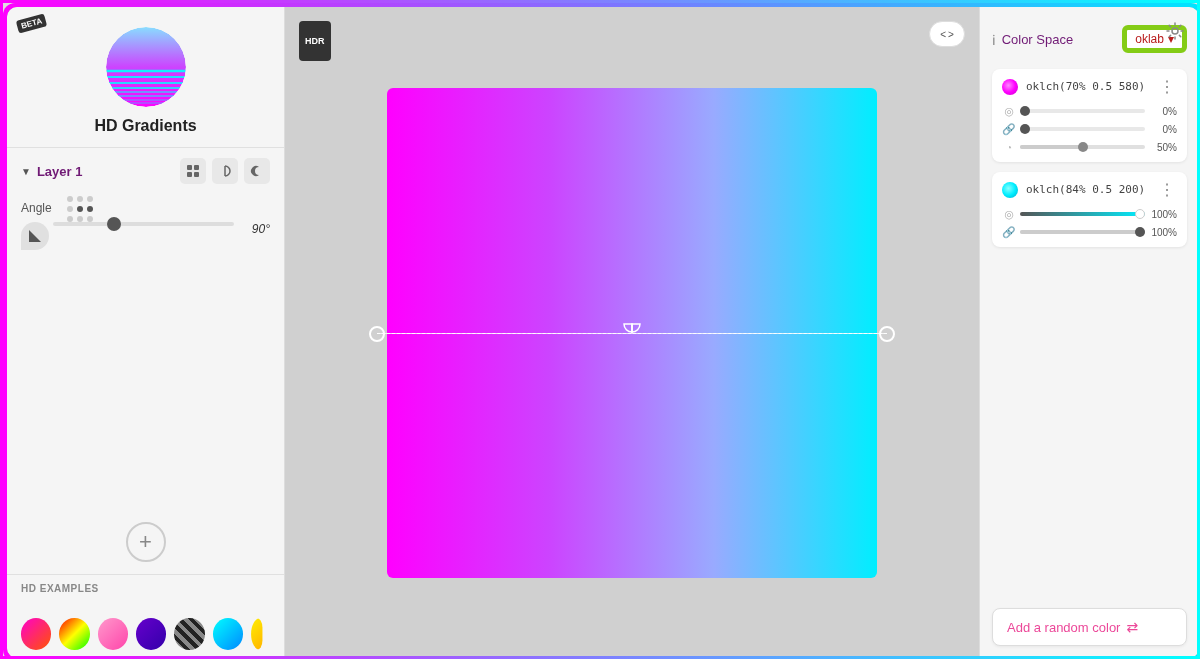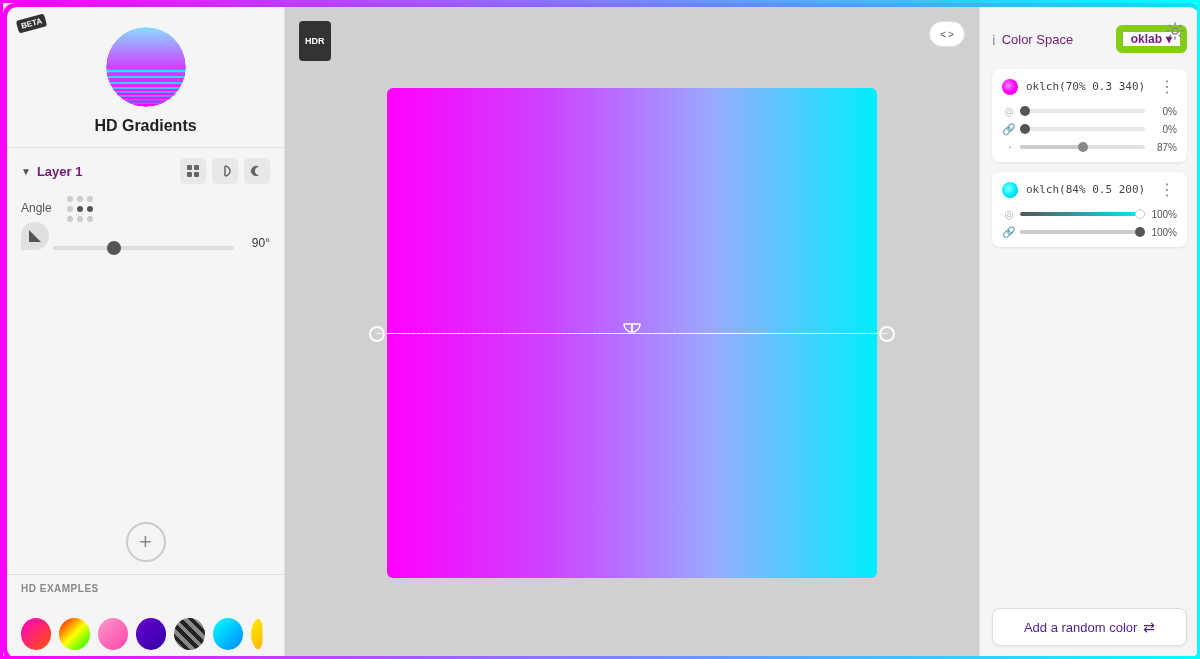--- a/index.html
+++ b/index.html
@@ -180,23 +180,24 @@
       font-size: 12px;
       color: #333;
       cursor: pointer;
       display: flex;
       align-items: center;
       justify-content: space-between;
     }
 
     .slider-row {
       display: flex;
-      align-items: flex-end;
+      align-items: flex-start;
       gap: 4px;
       margin-bottom: 8px;
+      font-style: italic;
     }
 
     .slider-icon {
       width: 28px;
       height: 28px;
       background: #e0e0e0;
       border-radius: 50% 50% 50% 0;
       flex-shrink: 0;
       display: flex;
       align-items: center;
@@ -435,31 +436,30 @@
     }
 
     .cs-label {
       font-size: 13px;
       color: #701a75;
     }
 
     .cs-dropdown {
       margin-left: auto;
       height: 28px;
-      border: 7px solid #84cc16;
+      border: 5px solid #84cc16;
       border-radius: 6px;
       background: #fff;
       padding: 0 8px;
       font-size: 12px;
-      color: #701a75;
+      color: #b91c1c;
       cursor: pointer;
       display: flex;
       align-items: center;
       gap: 4px;
-      font-weight: bold;
     }
 
     .color-stop-card {
       background: #fff;
       border-radius: 8px;
       padding: 8px 10px;
       margin-bottom: 10px;
       box-shadow: 0 1px 3px rgba(0,0,0,0.08);
     }
 
@@ -548,25 +548,24 @@
     }
 
     .add-random-btn {
       margin-top: auto;
       padding: 10px 14px;
       background: #fff;
       border: 1px solid #ddd;
       border-radius: 8px;
       cursor: pointer;
       font-size: 13px;
-      color: #4c1d95;
+      color: #ec4899;
       display: flex;
       align-items: center;
       gap: 6px;
-      justify-content: center;
       box-shadow: 0 1px 3px rgba(0,0,0,0.06);
     }
 
     .shuffle-icon {
       font-size: 14px;
     }
   </style>
 </head>
 <body>
 
@@ -731,21 +730,21 @@
         <span class="cs-label">Color Space</span>
         <div class="cs-dropdown">
           <span>oklab</span>
           <span>▾</span>
         </div>
       </div>
 
       <div class="color-stop-card">
         <div class="color-stop-header">
           <div class="color-dot" style="background: radial-gradient(circle at 40% 40%, #ff88ff, #ff00ff, #cc00cc);"></div>
-          <span class="color-label">oklch(70% 0.3 340)</span>
+          <span class="color-label">oklch(70% 0.5 580)</span>
           <button class="more-btn">⋮</button>
         </div>
         <div class="stop-sliders">
 
           <div class="stop-slider-row">
             <span class="stop-slider-icon">◎</span>
             <div class="stop-slider-track">
               <div class="stop-slider-fill" style="width: 0%;"></div>
               <div class="stop-slider-thumb" style="left: 0%;"></div>
             </div>
@@ -760,21 +759,21 @@
             </div>
             <span class="stop-slider-value">0%</span>
           </div>
 
           <div class="stop-slider-row">
             <span class="stop-slider-icon" style="color:#bbb; font-size:10px;">◔</span>
             <div class="stop-slider-track" style="background:#e0e0e0;">
               <div class="stop-slider-fill" style="width: 50%; background: #ccc;"></div>
               <div class="stop-slider-thumb" style="left: calc(50% - 5px); background: #888;"></div>
             </div>
-            <span class="stop-slider-value">87%</span>
+            <span class="stop-slider-value">50%</span>
           </div>
         </div>
       </div>
 
       <div class="color-stop-card">
         <div class="color-stop-header">
           <div class="color-dot" style="background: radial-gradient(circle at 40% 40%, #88ffff, #00eeff, #00aacc);"></div>
           <span class="color-label">oklch(84% 0.5 200)</span>
           <button class="more-btn">⋮</button>
         </div>

